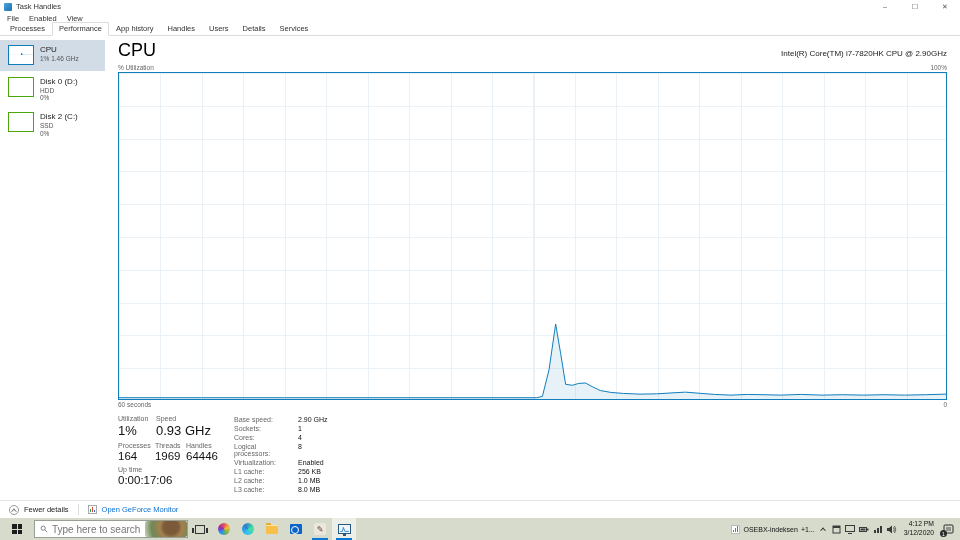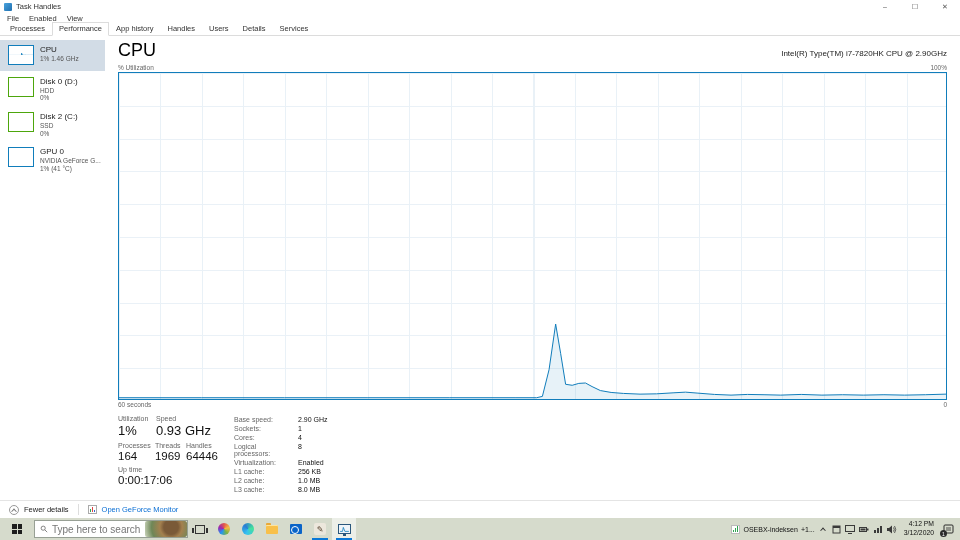--- a/index.html
+++ b/index.html
@@ -164,34 +164,26 @@
         </div>
       </div>
       <div class="side-item">
         <div class="thumb" style="border-color: rgb(77, 166, 12);"></div>
         <div class="side-text">
           <div class="t1">Disk 2 (C:)</div>
           <div class="t2">SSD</div>
           <div class="t3">0%</div>
         </div>
       </div>
-      <div class="side-item">
-        <div class="thumb" style="border-color: rgb(17, 125, 187);"></div>
-        <div class="side-text">
-          <div class="t1">GPU 0</div>
-          <div class="t2">NVIDIA GeForce G...</div>
-          <div class="t3">1% (41 °C)</div>
-        </div>
-      </div>
     </div>
 
   <div class="main">
     <div class="main-header">
       <span class="main-title">CPU</span>
-      <span class="main-subtitle">Intel(R) Type(TM) i7-7820HK CPU @ 2.90GHz</span>
+      <span class="main-subtitle">Intel(R) Core(TM) i7-7820HK CPU @ 2.90GHz</span>
     </div>
 
     <div class="axis-row">
       <span>% Utilization</span>
       <span class="right">100%</span>
     </div>
 
     <div class="chart-wrap">
       <svg id="cpu-chart-svg" viewBox="0 0 829 328" preserveAspectRatio="none">
           <polygon points="0.0,326.7 82.9,326.7 165.8,326.7 248.7,326.7 331.6,326.7 397.9,326.7 418.6,326.7 424.4,325.4 431.1,298.5 437.7,252.6 442.7,282.1 447.7,313.2 454.3,314.2 460.9,312.3 467.6,311.9 474.2,315.5 482.5,319.5 493.3,321.4 505.7,322.4 522.3,323.1 538.9,322.8 555.4,321.8 567.9,321.1 580.3,322.1 596.9,323.4 613.5,324.1 630.0,323.4 646.6,323.7 663.2,324.1 683.9,323.4 704.6,324.1 725.4,323.7 746.1,324.1 766.8,323.7 787.5,324.1 808.3,323.7 829.0,323.1 829,328 0,328" fill="rgba(17,125,187,0.10)"></polygon>

